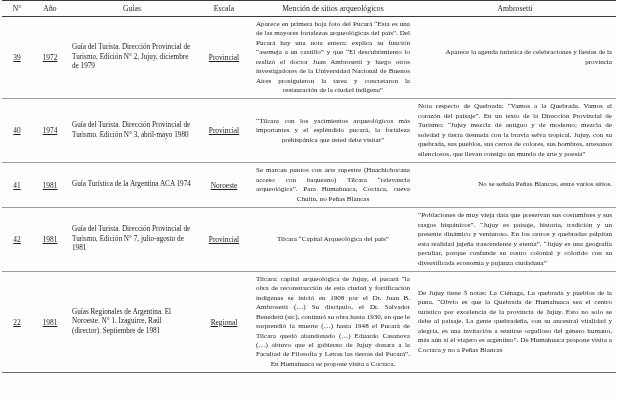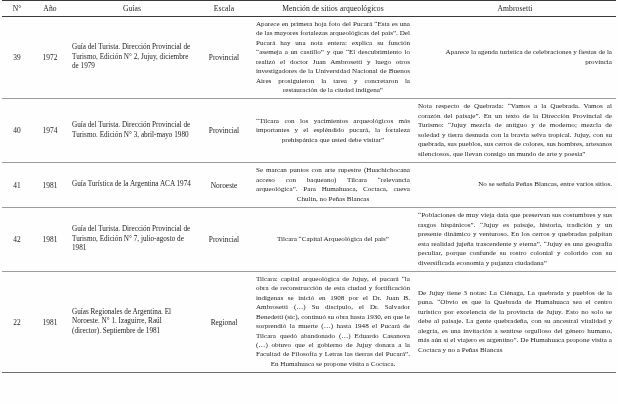--- a/index.html
+++ b/index.html
@@ -55,20 +55,21 @@
   tbody tr {
     border-bottom: 0.8px solid #9c9c9c;
   }
   tbody tr:last-child {
     border-bottom: 0.9px solid #6e6e6e;
   }
   td.num, td.anio, td.esc {
     text-align: center;
     font-size: 7.4px;
     color: #222;
+    text-decoration: underline;
   }
   td.guia {
     text-align: left;
     font-size: 7.2px;
     line-height: 1.32;
     color: #222;
   }
   td.men {
     text-align: justify;
     text-align-last: center;

